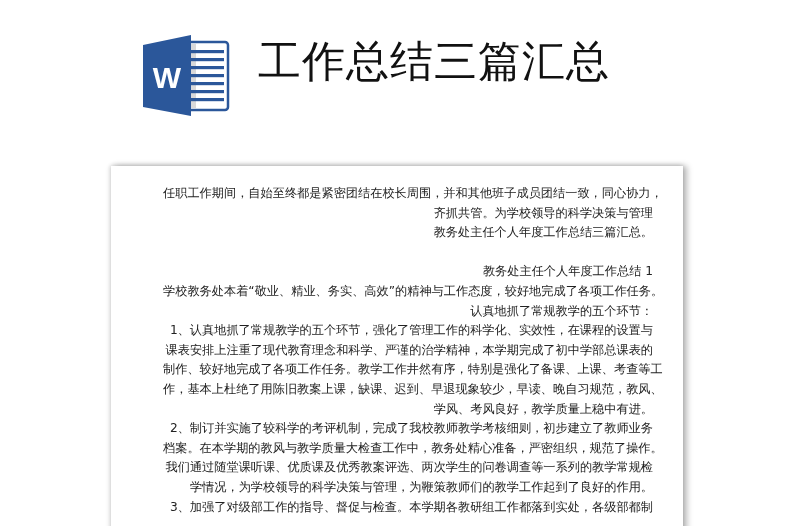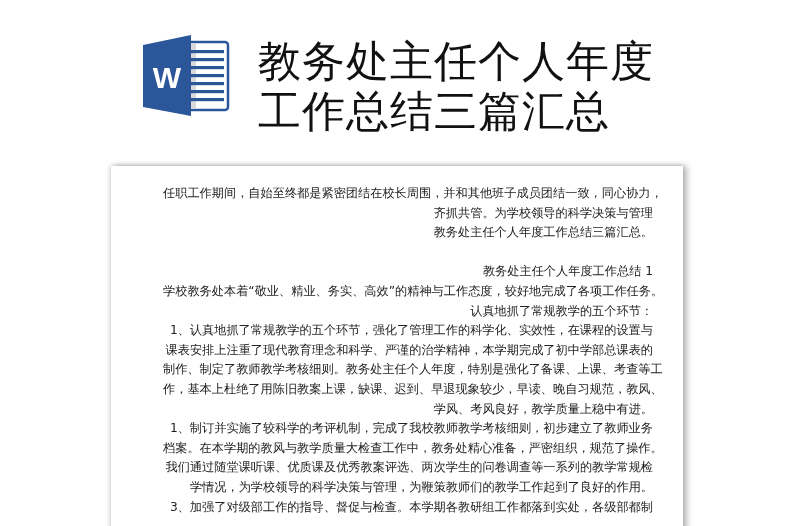--- a/index.html
+++ b/index.html
@@ -49,39 +49,38 @@
         <rect x="48" y="49" width="34" height="3.2"></rect>
         <rect x="48" y="57" width="34" height="3.2"></rect>
         <rect x="48" y="65" width="34" height="3.2"></rect>
       </g>
 
       <polygon points="1,12 49,2 49,83 1,74" fill="#2b579a"></polygon>
       <text x="25" y="55" text-anchor="middle" font-family="Liberation Sans, sans-serif" font-weight="bold" font-size="30" fill="#ffffff">W</text>
     </svg>
   </div>
   <h1 class="title">
-    <span>教务处主任个人年度</span>
     <span>工作总结三篇汇总</span>
   </h1>
 </div>
 
 <div class="page">
   <div class="page-body">
     <p>任职工作期间，自始至终都是紧密团结在校长周围，并和其他班子成员团结一致，同心协力，</p>
     <p>齐抓共管。为学校领导的科学决策与管理</p>
     <p>教务处主任个人年度工作总结三篇汇总。</p>
     <p class="blank"></p>
     <p>教务处主任个人年度工作总结 1</p>
     <p>学校教务处本着“敬业、精业、务实、高效”的精神与工作态度，较好地完成了各项工作任务。</p>
     <p>认真地抓了常规教学的五个环节：</p>
     <p>1、认真地抓了常规教学的五个环节，强化了管理工作的科学化、实效性，在课程的设置与</p>
     <p>课表安排上注重了现代教育理念和科学、严谨的治学精神，本学期完成了初中学部总课表的</p>
-    <p>制作、制定了教师教学考核细则。教务处主任个人年度，特别是强化了备课、上课、考查等工</p>
+    <p>制作、较好地完成了各项工作任务。教学工作井然有序，特别是强化了备课、上课、考查等工</p>
     <p>作，基本上杜绝了用陈旧教案上课，缺课、迟到、早退现象较少，早读、晚自习规范，教风、</p>
     <p>学风、考风良好，教学质量上稳中有进。</p>
-    <p>1、制订并实施了较科学的考评机制，完成了我校教师教学考核细则，初步建立了教师业务</p>
+    <p>2、制订并实施了较科学的考评机制，完成了我校教师教学考核细则，初步建立了教师业务</p>
     <p>档案。在本学期的教风与教学质量大检查工作中，教务处精心准备，严密组织，规范了操作。</p>
     <p>我们通过随堂课听课、优质课及优秀教案评选、两次学生的问卷调查等一系列的教学常规检</p>
     <p>学情况，为学校领导的科学决策与管理，为鞭策教师们的教学工作起到了良好的作用。</p>
     <p>3、加强了对级部工作的指导、督促与检查。本学期各教研组工作都落到实处，各级部都制</p>
 
   </div>
 </div>
 
 </body></html>

